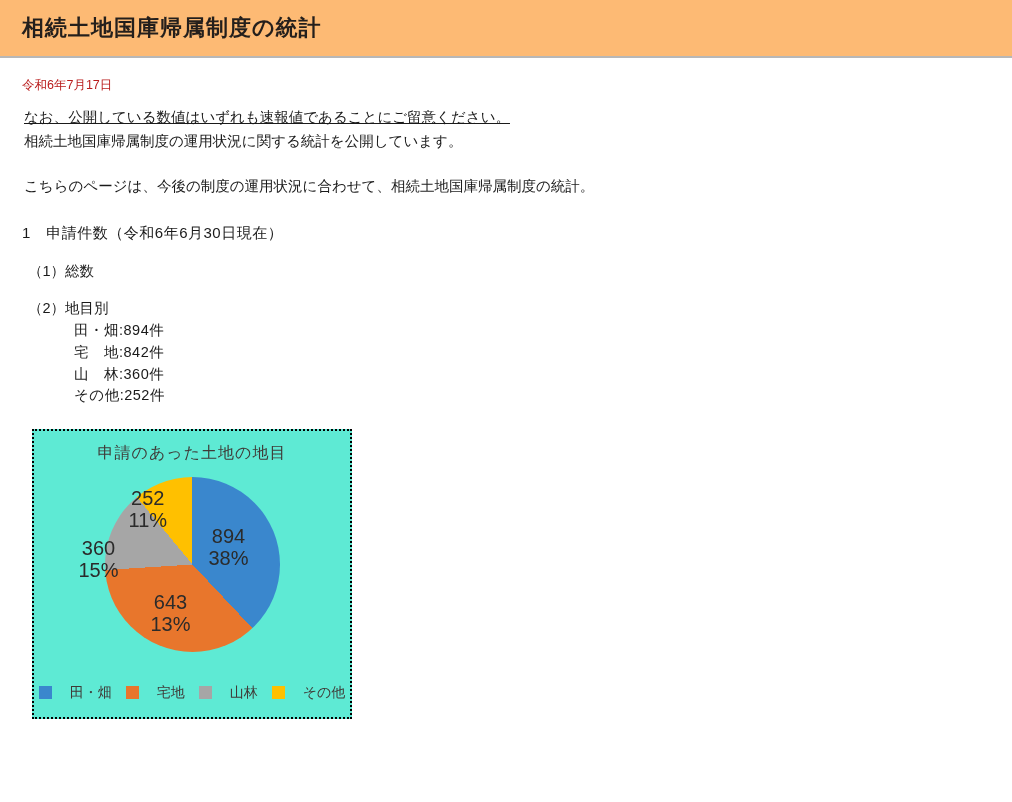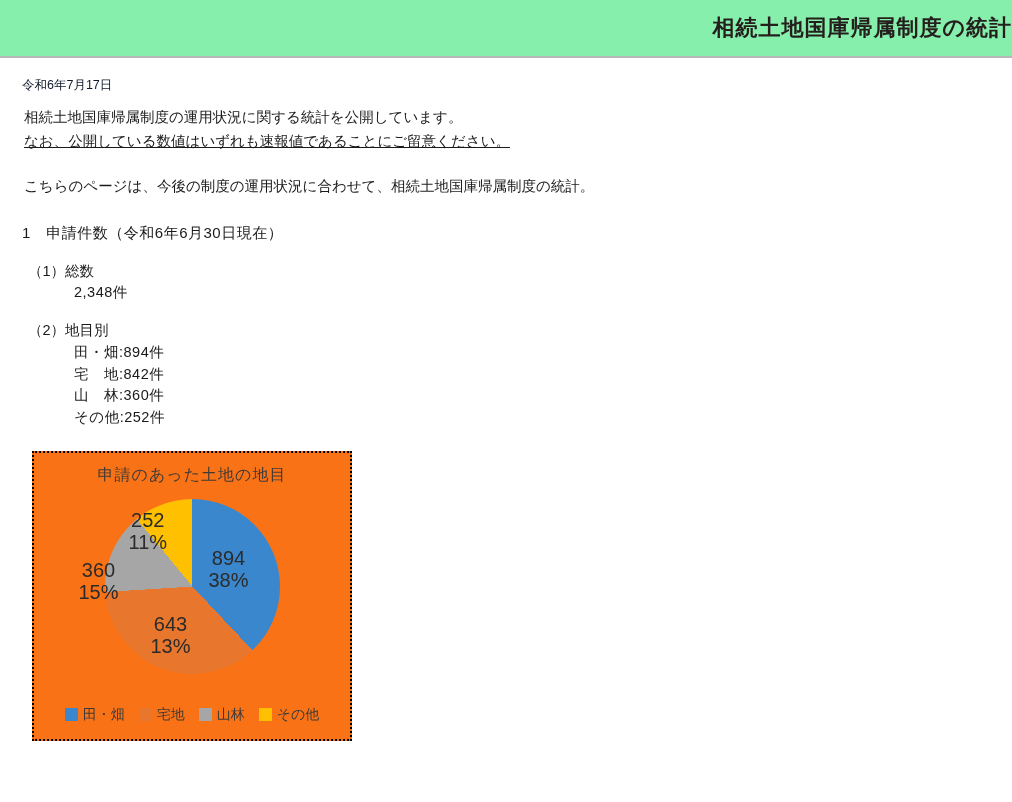--- a/index.html
+++ b/index.html
@@ -10,45 +10,44 @@
   body {
     width: 1012px;
     height: 802px;
     font-family: "Liberation Sans", "DejaVu Sans", sans-serif;
     color: #1a1a1a;
     overflow: hidden;
     position: relative;
   }
   
   .page-header {
-    background: #86efac;
+    background: #fdba74;
     border-bottom: 2px solid #b7b7b7;
     height: 58px;
     box-sizing: border-box;
     display: flex;
     align-items: center;
     padding-left: 22px;
-    justify-content: flex-end;
   }
   .page-header .title {
     font-size: 22px;
     font-weight: bold;
     letter-spacing: 1px;
     color: #241f1c;
   }
   
   .content {
     padding: 18px 20px 0 20px;
     font-size: 14.5px;
     line-height: 1.5;
   }
   .date-line {
     font-size: 12.5px;
     margin: 0 0 12px 2px;
-    color: #0f172a;
+    color: #b91c1c;
   }
   .para {
     margin: 0 0 2px 4px;
     font-size: 14.5px;
   }
   .para.underline {
     text-decoration: underline;
   }
   .spacer-lg { height: 22px; }
   .spacer-md { height: 16px; }
@@ -72,21 +71,21 @@
     letter-spacing: 0.5px;
   }
   
   .chart-box {
     margin: 22px 0 0 12px;
     width: 320px;
     height: 290px;
     border: 2px dotted #000000;
     box-sizing: border-box;
     position: relative;
-    background: #f97316;
+    background: #5eead4;
   }
   .chart-title {
     text-align: center;
     font-size: 16px;
     color: #3f3a37;
     margin-top: 10px;
     letter-spacing: 1px;
     font-weight: normal;
   }
   .pie-wrap {
@@ -129,55 +128,54 @@
     right: 0;
     display: flex;
     justify-content: center;
     gap: 14px;
     font-size: 14px;
     color: #3f3a37;
   }
   .legend-item {
     display: flex;
     align-items: center;
-    gap: 5px;
+    gap: 18px;
     white-space: nowrap;
   }
   .legend-swatch {
     width: 13px;
     height: 13px;
     display: inline-block;
   }
 </style>
 </head>
 <body>
 
 <div class="page-header">
   <span class="title">相続土地国庫帰属制度の統計</span>
 </div>
 
 <div class="content">
 
   <div class="date-line">令和6年7月17日</div>
 
+  <div class="para underline">なお、公開している数値はいずれも速報値であることにご留意ください。</div>
   <div class="para">相続土地国庫帰属制度の運用状況に関する統計を公開しています。</div>
-  <div class="para underline">なお、公開している数値はいずれも速報値であることにご留意ください。</div>
 
   <div class="spacer-lg"></div>
 
   <div class="para">こちらのページは、今後の制度の運用状況に合わせて、相続土地国庫帰属制度の統計。</div>
 
   <div class="spacer-lg"></div>
 
   <div class="section-heading">1　申請件数（令和6年6月30日現在）</div>
 
   <div class="spacer-md"></div>
 
   <div class="sub-heading">（1）総数</div>
-  <div class="indent-1">2,348件</div>
 
   <div class="spacer-md"></div>
 
   <div class="sub-heading">（2）地目別</div>
   <div class="indent-2">田・畑:894件</div>
   <div class="indent-2">宅　地:842件</div>
   <div class="indent-2">山　林:360件</div>
   <div class="indent-2">その他:252件</div>
 
   <div class="chart-box">

